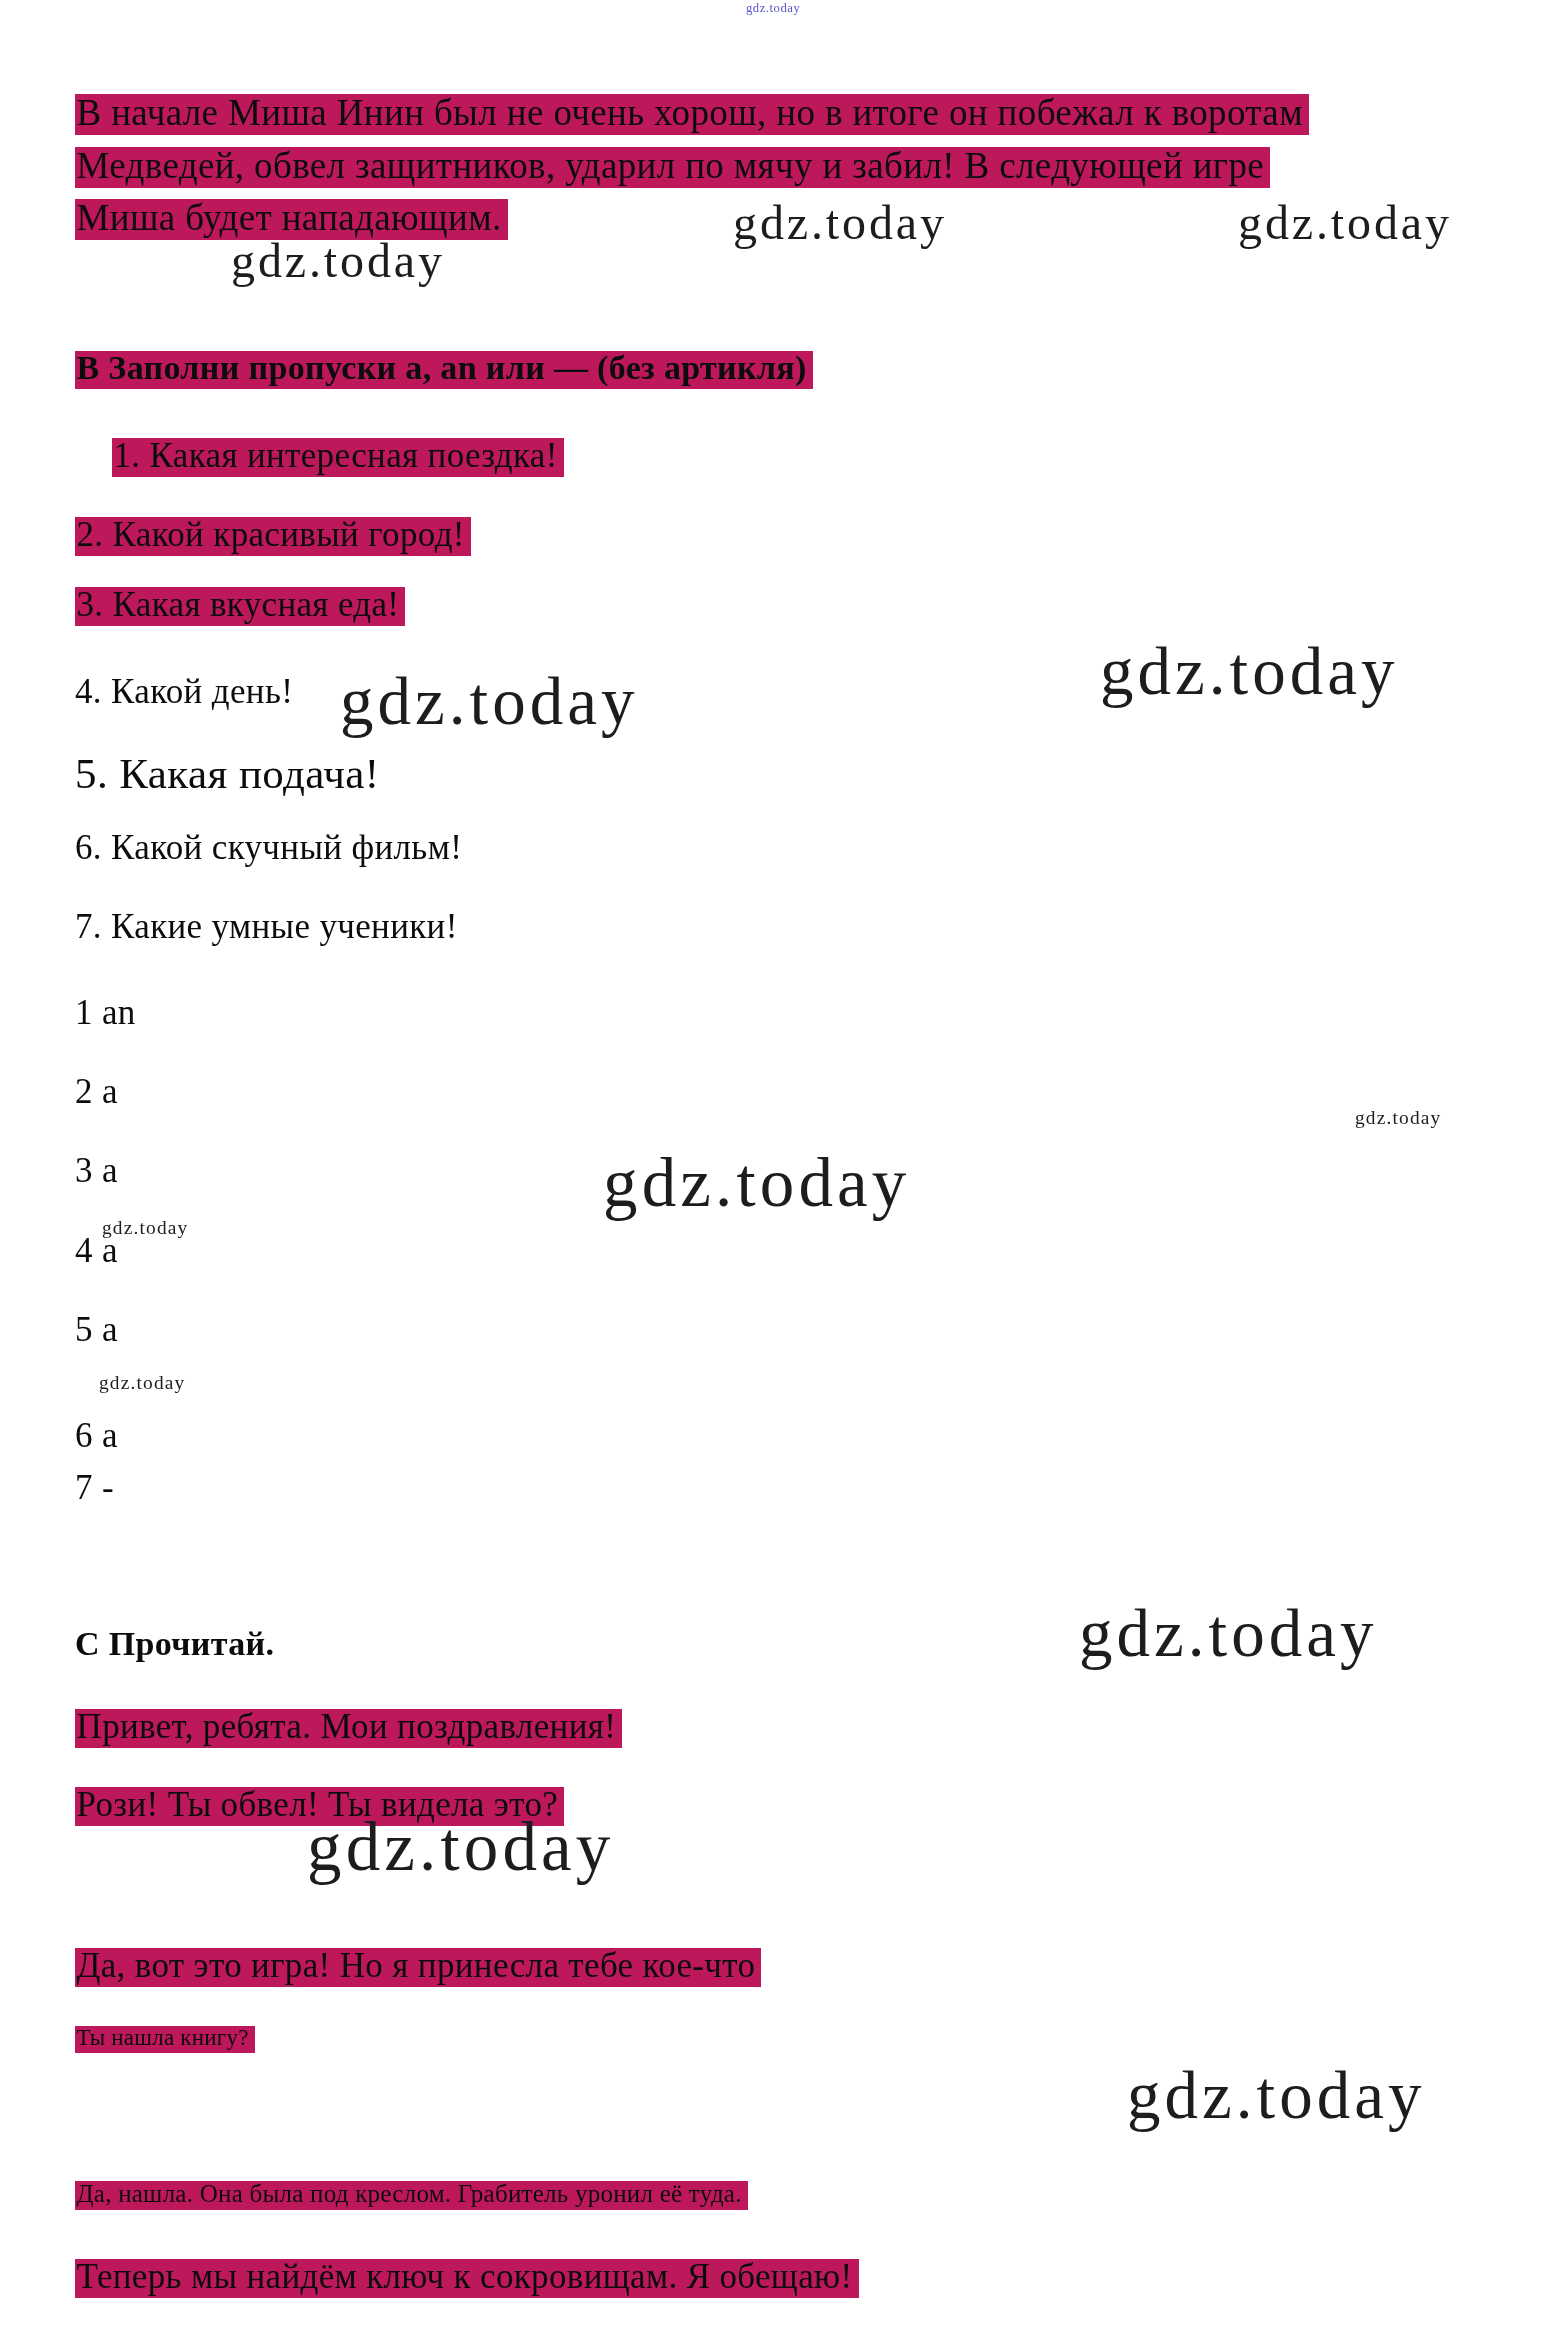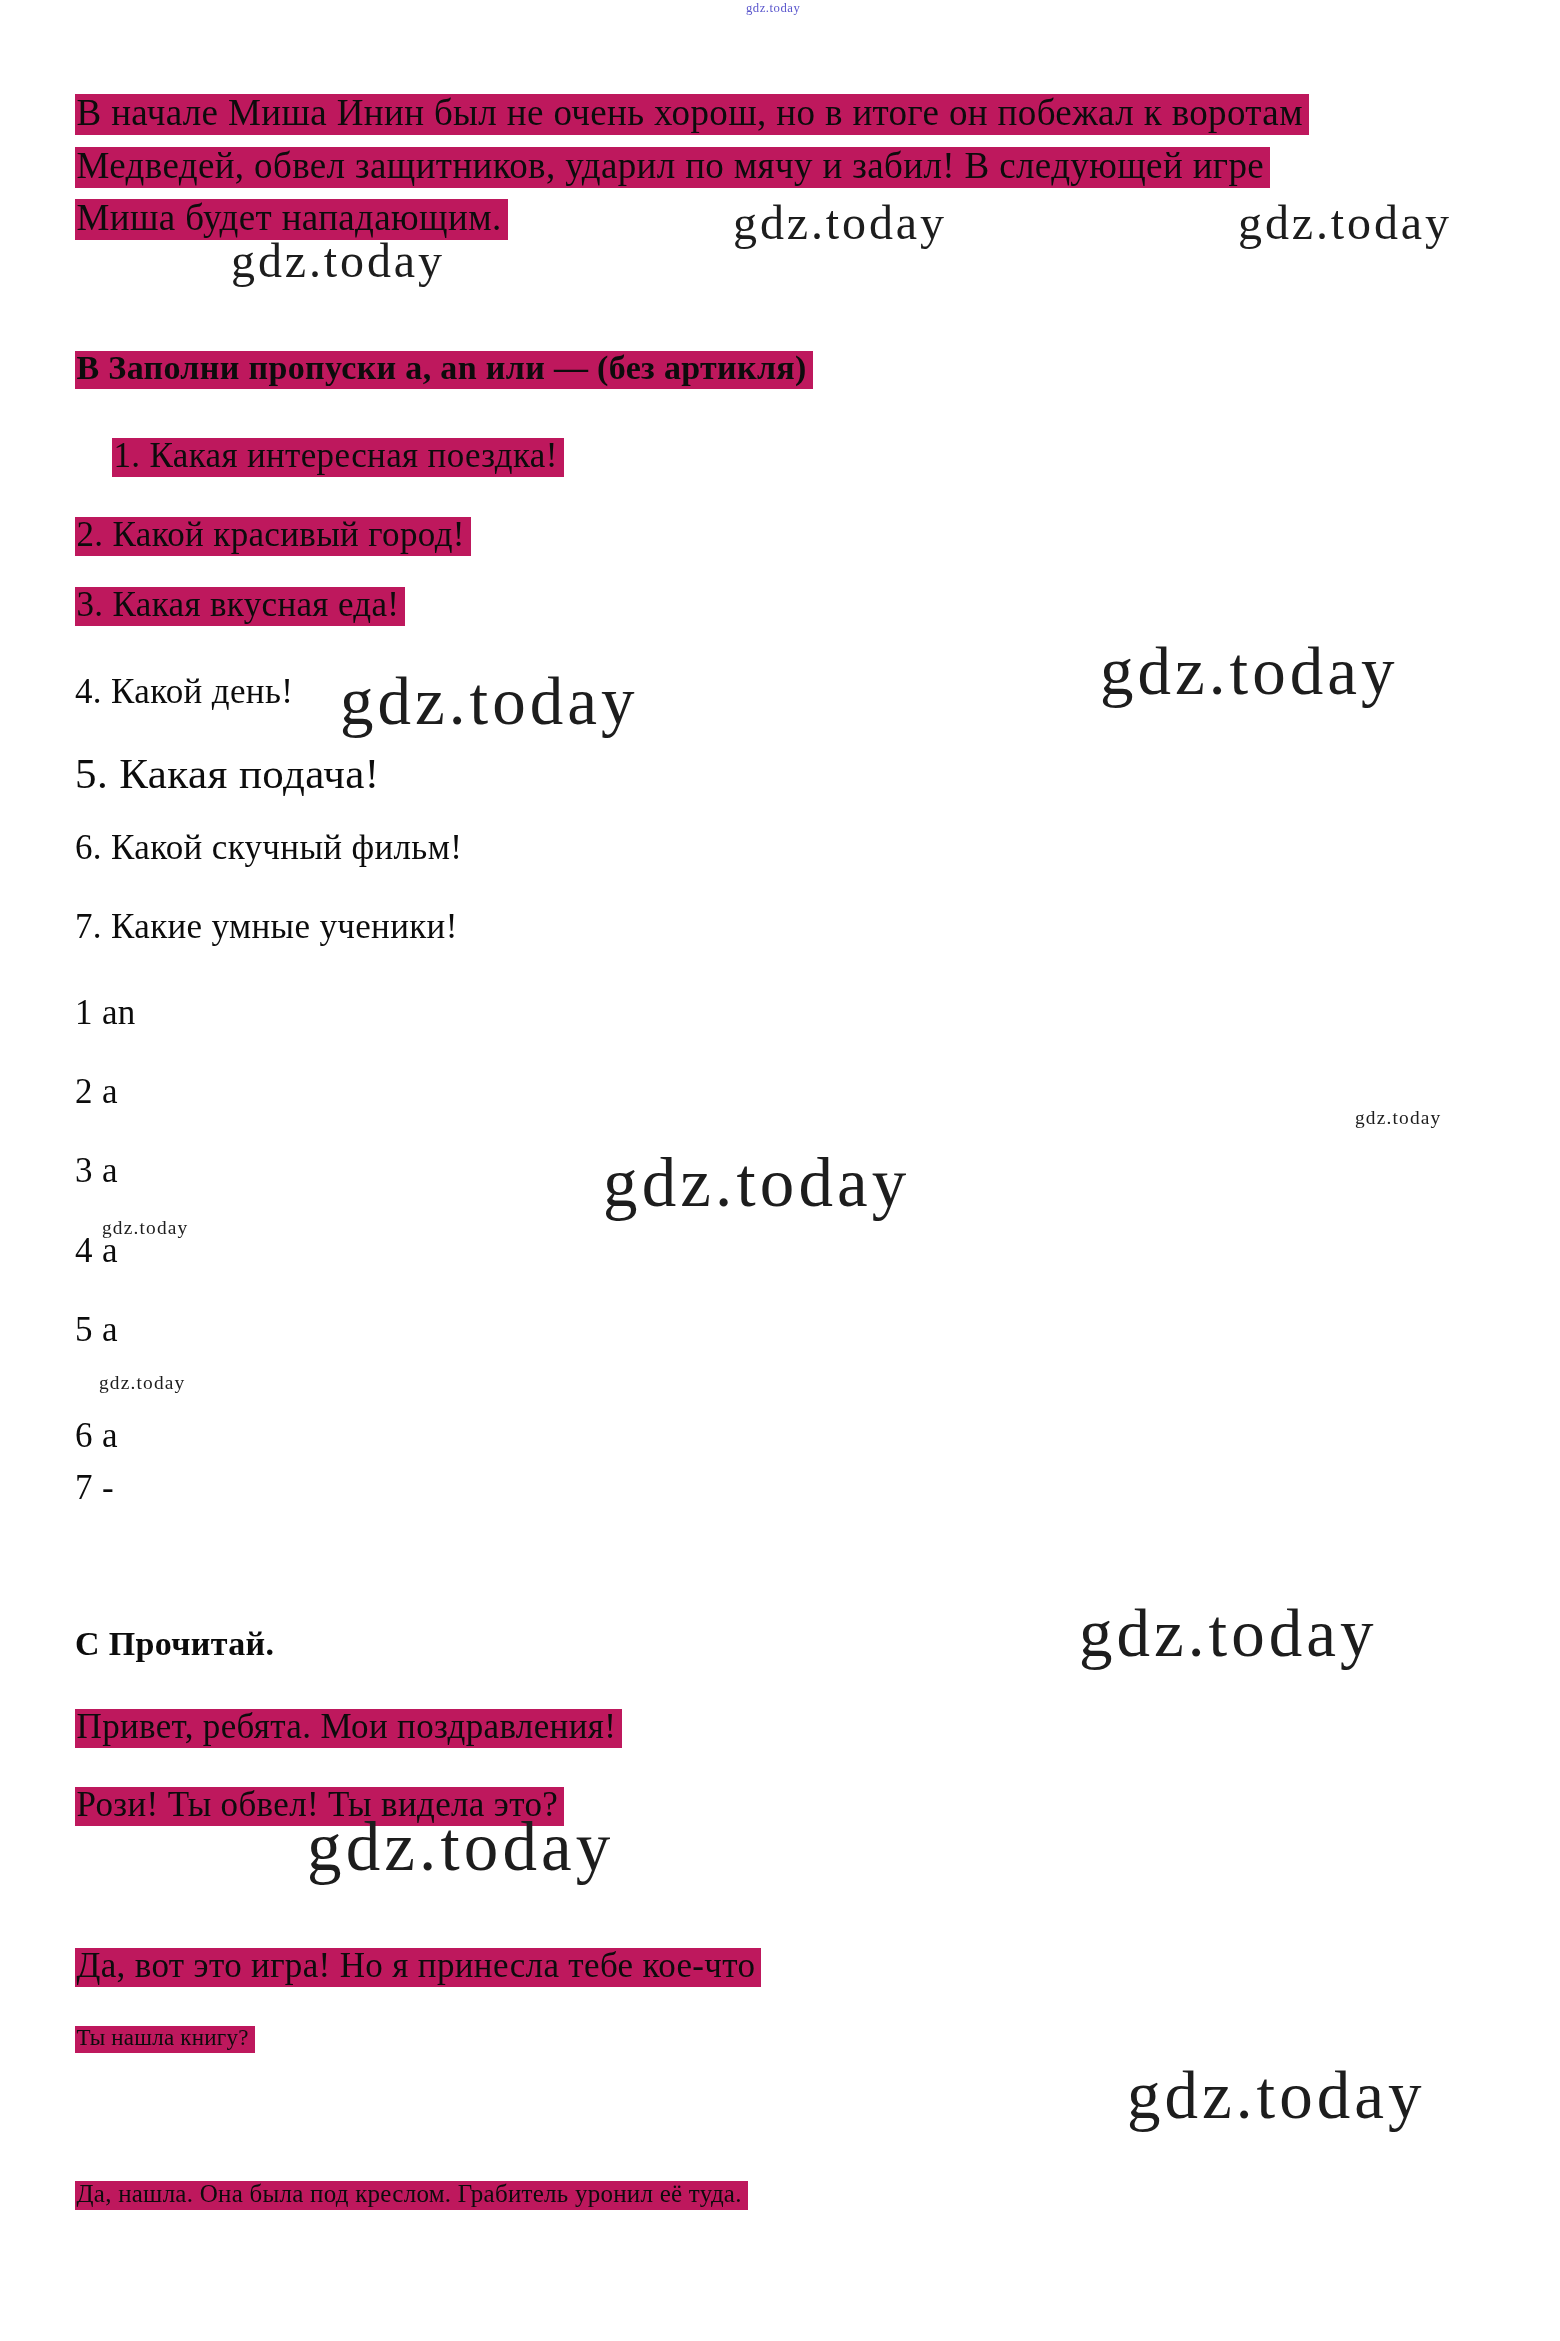--- a/index.html
+++ b/index.html
@@ -97,15 +97,16 @@
 
   <div class="abs serif bold hc">С Прочитай.</div>
   <div class="abs wm w-j">gdz.today</div>
   <div class="abs serif band d1">Привет, ребята. Мои поздравления!</div>
   <div class="abs serif band d2">Рози! Ты обвел! Ты видела это?</div>
   <div class="abs wm w-k">gdz.today</div>
   <div class="abs serif band d3">Да, вот это игра! Но я принесла тебе кое-что</div>
   <div class="abs serif band d4">Ты нашла книгу?</div>
   <div class="abs wm w-l">gdz.today</div>
   <div class="abs serif band d5">Да, нашла. Она была под креслом. Грабитель уронил её туда.</div>
+  <div class="abs serif band d6">Теперь мы найдём ключ к сокровищам. Я обещаю!</div>
 
 </div>
 
 
 </body></html>

